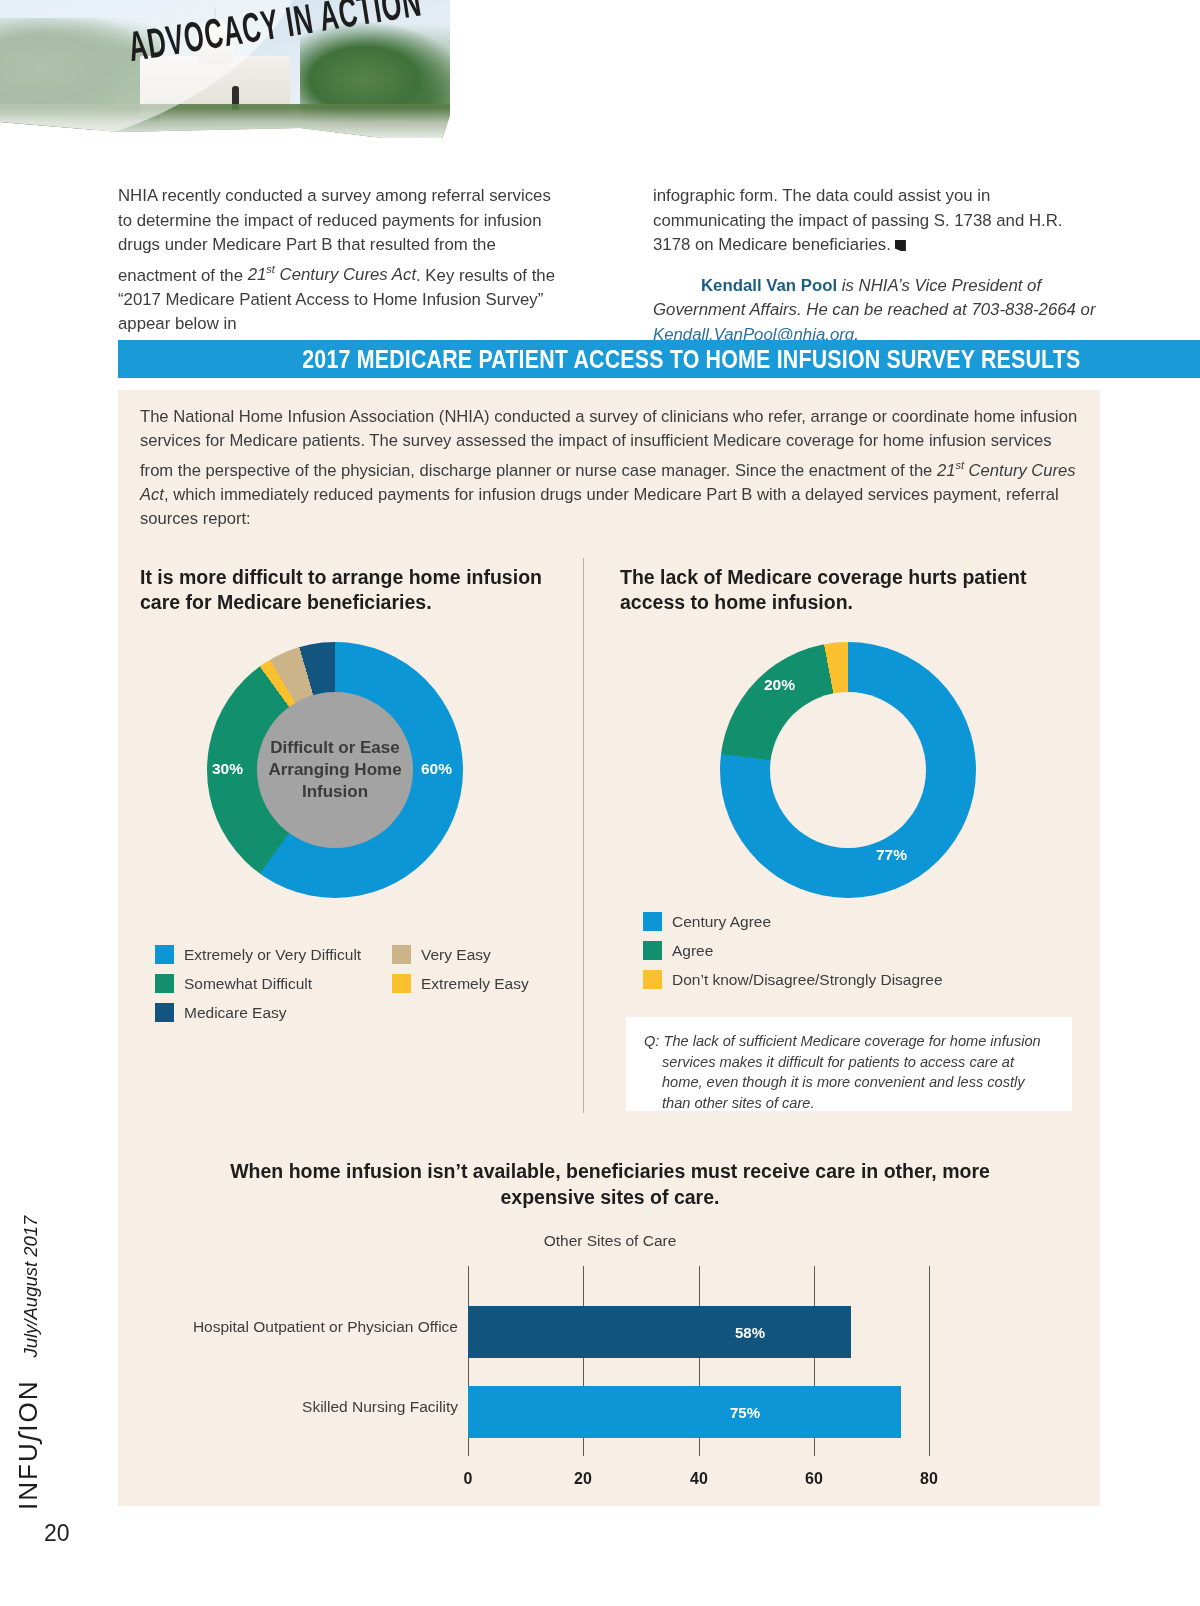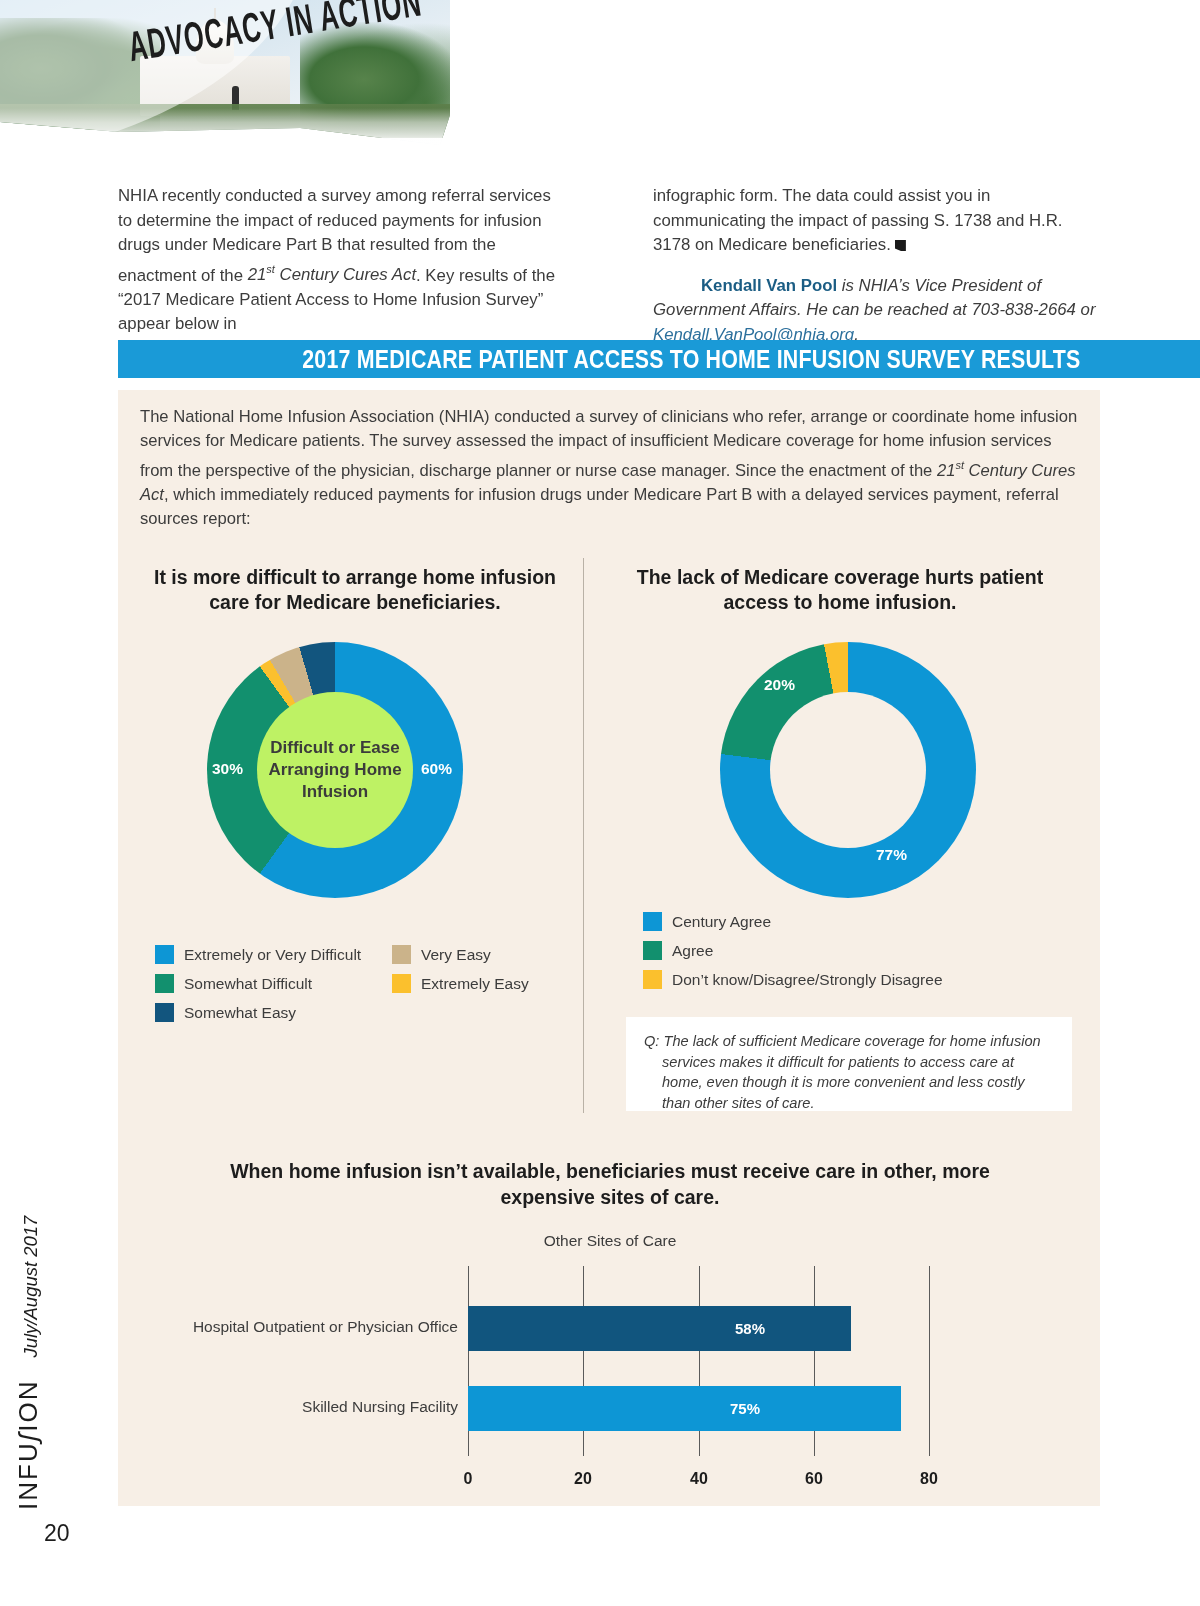--- a/index.html
+++ b/index.html
@@ -184,21 +184,20 @@
   .vdivider {
     position: absolute;
     left: 583px; top: 558px;
     width: 1px; height: 555px;
     background: #b9b1a6;
   }
 
   
   .chart-title {
     position: absolute;
-    text-align: center;
     font-weight: bold;
     font-size: 19.5px;
     line-height: 25px;
     color: #1d1d1d;
   }
   #donut1-title { left: 140px; top: 565px; width: 430px; }
   #donut2-title { left: 620px; top: 565px; width: 440px; }
 
   .donut {
     position: absolute;
@@ -209,21 +208,21 @@
     width: 256px; height: 256px;
   }
   #donut1 .ring {
     width: 256px; height: 256px; border-radius: 50%;
   }
   #donut1 .hole {
     position: absolute;
     left: 50px; top: 50px;
     width: 156px; height: 156px;
     border-radius: 50%;
-    background: #bef264;
+    background: #a3a3a3;
     display: flex;
     align-items: center;
     justify-content: center;
     text-align: center;
   }
   #donut1 .hole span {
     font-weight: bold;
     font-size: 17px;
     line-height: 22px;
     color: #3b3b3b;
@@ -323,21 +322,21 @@
     top: 0; width: 1px; height: 190px;
     background: #5a5a5a;
   }
   .bar-row {
     position: absolute;
     height: 40px;
   }
   .bar {
     position: absolute;
     left: 0; top: 0;
-    height: 45px;
+    height: 52px;
     display: flex;
     align-items: center;
     justify-content: flex-end;
     box-sizing: border-box;
     padding-right: 0;
   }
   .bar .val {
     position: absolute;
     color: #ffffff;
     font-weight: bold;
@@ -448,21 +447,21 @@
       <div class="legend-item">
         <div class="swatch" style="background:#0d96d5"></div>
         <span class="lbl">Extremely or Very Difficult</span>
       </div>
       <div class="legend-item">
         <div class="swatch" style="background:#12906e"></div>
         <span class="lbl">Somewhat Difficult</span>
       </div>
       <div class="legend-item">
         <div class="swatch" style="background:#12557e"></div>
-        <span class="lbl">Somewhat Easy</span>
+        <span class="lbl">Medicare Easy</span>
       </div>
     </div>
     <div class="col-b">
       <div class="legend-item">
         <div class="swatch" style="background:#cbb38a"></div>
         <span class="lbl">Very Easy</span>
       </div>
       <div class="legend-item">
         <div class="swatch" style="background:#fbc02d"></div>
         <span class="lbl">Extremely Easy</span>

